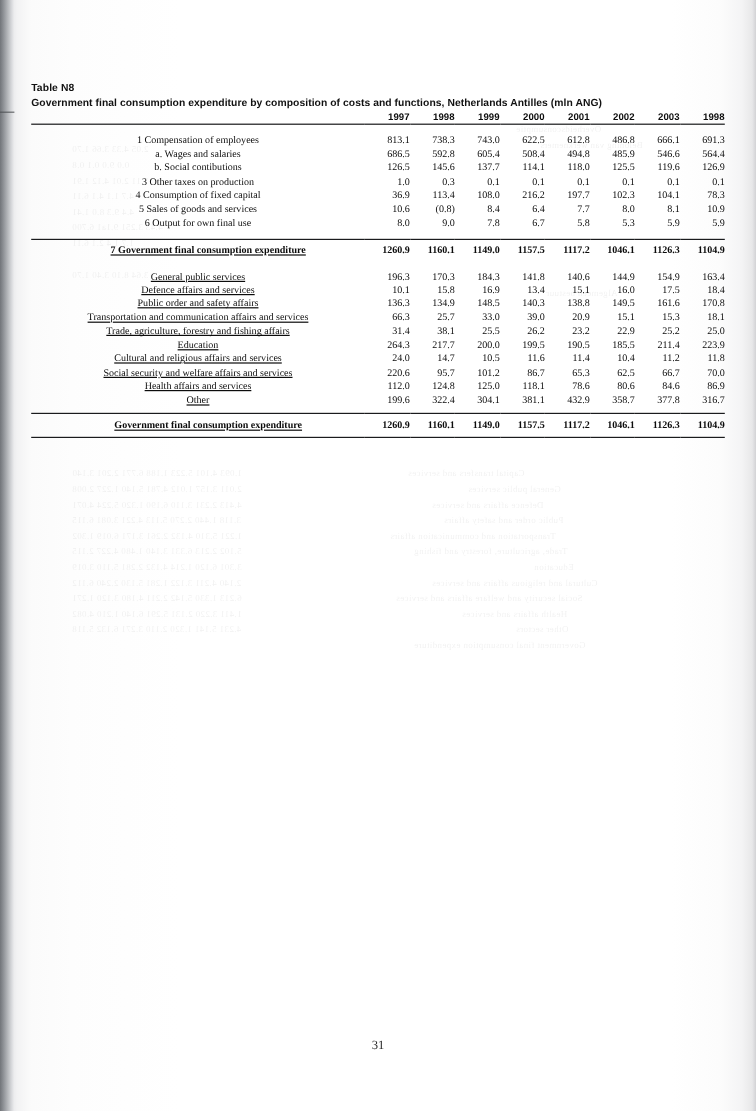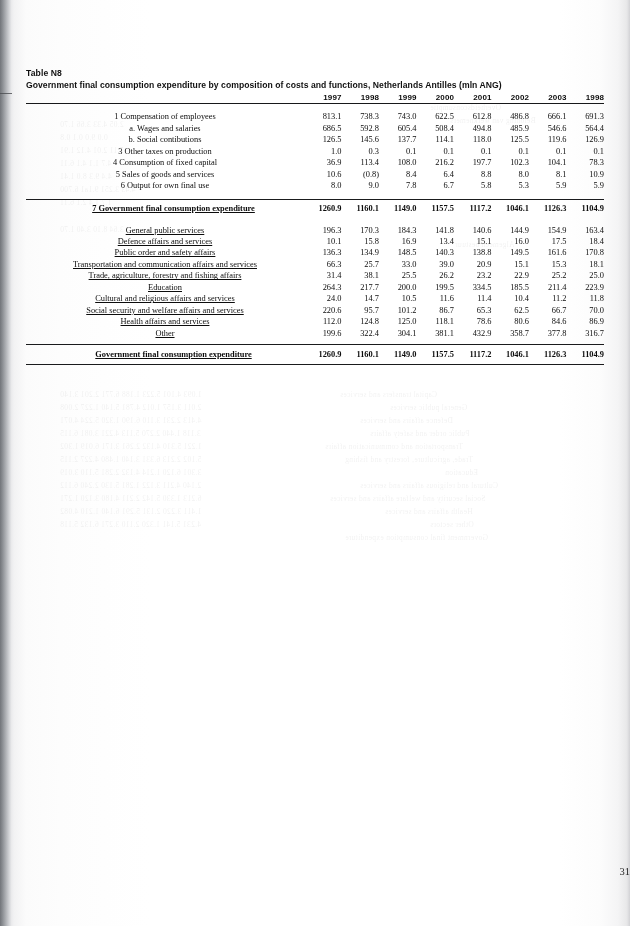--- a/index.html
+++ b/index.html
@@ -133,21 +133,21 @@
   tr.total td { font-weight: bold; }
   tr.total td.lab { padding-left: 17px; }
 
   tr.rule-above td { border-top: 1.05px solid #1a1b1d; padding-top: 3.5px; }
   tr.rule-below td { border-bottom: 1.8px solid #1a1b1d; padding-bottom: 3.5px; }
 
   #pageno {
     position: absolute;
     left: 0; top: 866px;
     width: 630px;
-    text-align: right;
+    text-align: center;
     font-family: "Liberation Serif", serif;
     font-size: 10.5px;
     color: #2a2a2a;
   }
 </style>
 </head>
 <body>
 
 <div id="page">
 
@@ -282,21 +282,21 @@
             <td class="num">102.3</td>
             <td class="num">104.1</td>
             <td class="num">78.3</td>
           </tr>
           <tr>
             <td class="lab i0">5 Sales of goods and services</td>
             <td class="num">10.6</td>
             <td class="num">(0.8)</td>
             <td class="num">8.4</td>
             <td class="num">6.4</td>
-            <td class="num">8.8</td>
+            <td class="num">7.7</td>
             <td class="num">8.0</td>
             <td class="num">8.1</td>
             <td class="num">10.9</td>
           </tr>
           <tr>
             <td class="lab i0">6 Output for own final use</td>
             <td class="num">8.0</td>
             <td class="num">9.0</td>
             <td class="num">7.8</td>
             <td class="num">6.7</td>
@@ -379,21 +379,21 @@
             <td class="num">22.9</td>
             <td class="num">25.2</td>
             <td class="num">25.0</td>
           </tr>
           <tr>
             <td class="lab i3">Education</td>
             <td class="num">264.3</td>
             <td class="num">217.7</td>
             <td class="num">200.0</td>
             <td class="num">199.5</td>
-            <td class="num">334.5</td>
+            <td class="num">190.5</td>
             <td class="num">185.5</td>
             <td class="num">211.4</td>
             <td class="num">223.9</td>
           </tr>
           <tr>
             <td class="lab i3">Cultural and religious affairs and services</td>
             <td class="num">24.0</td>
             <td class="num">14.7</td>
             <td class="num">10.5</td>
             <td class="num">11.6</td>

